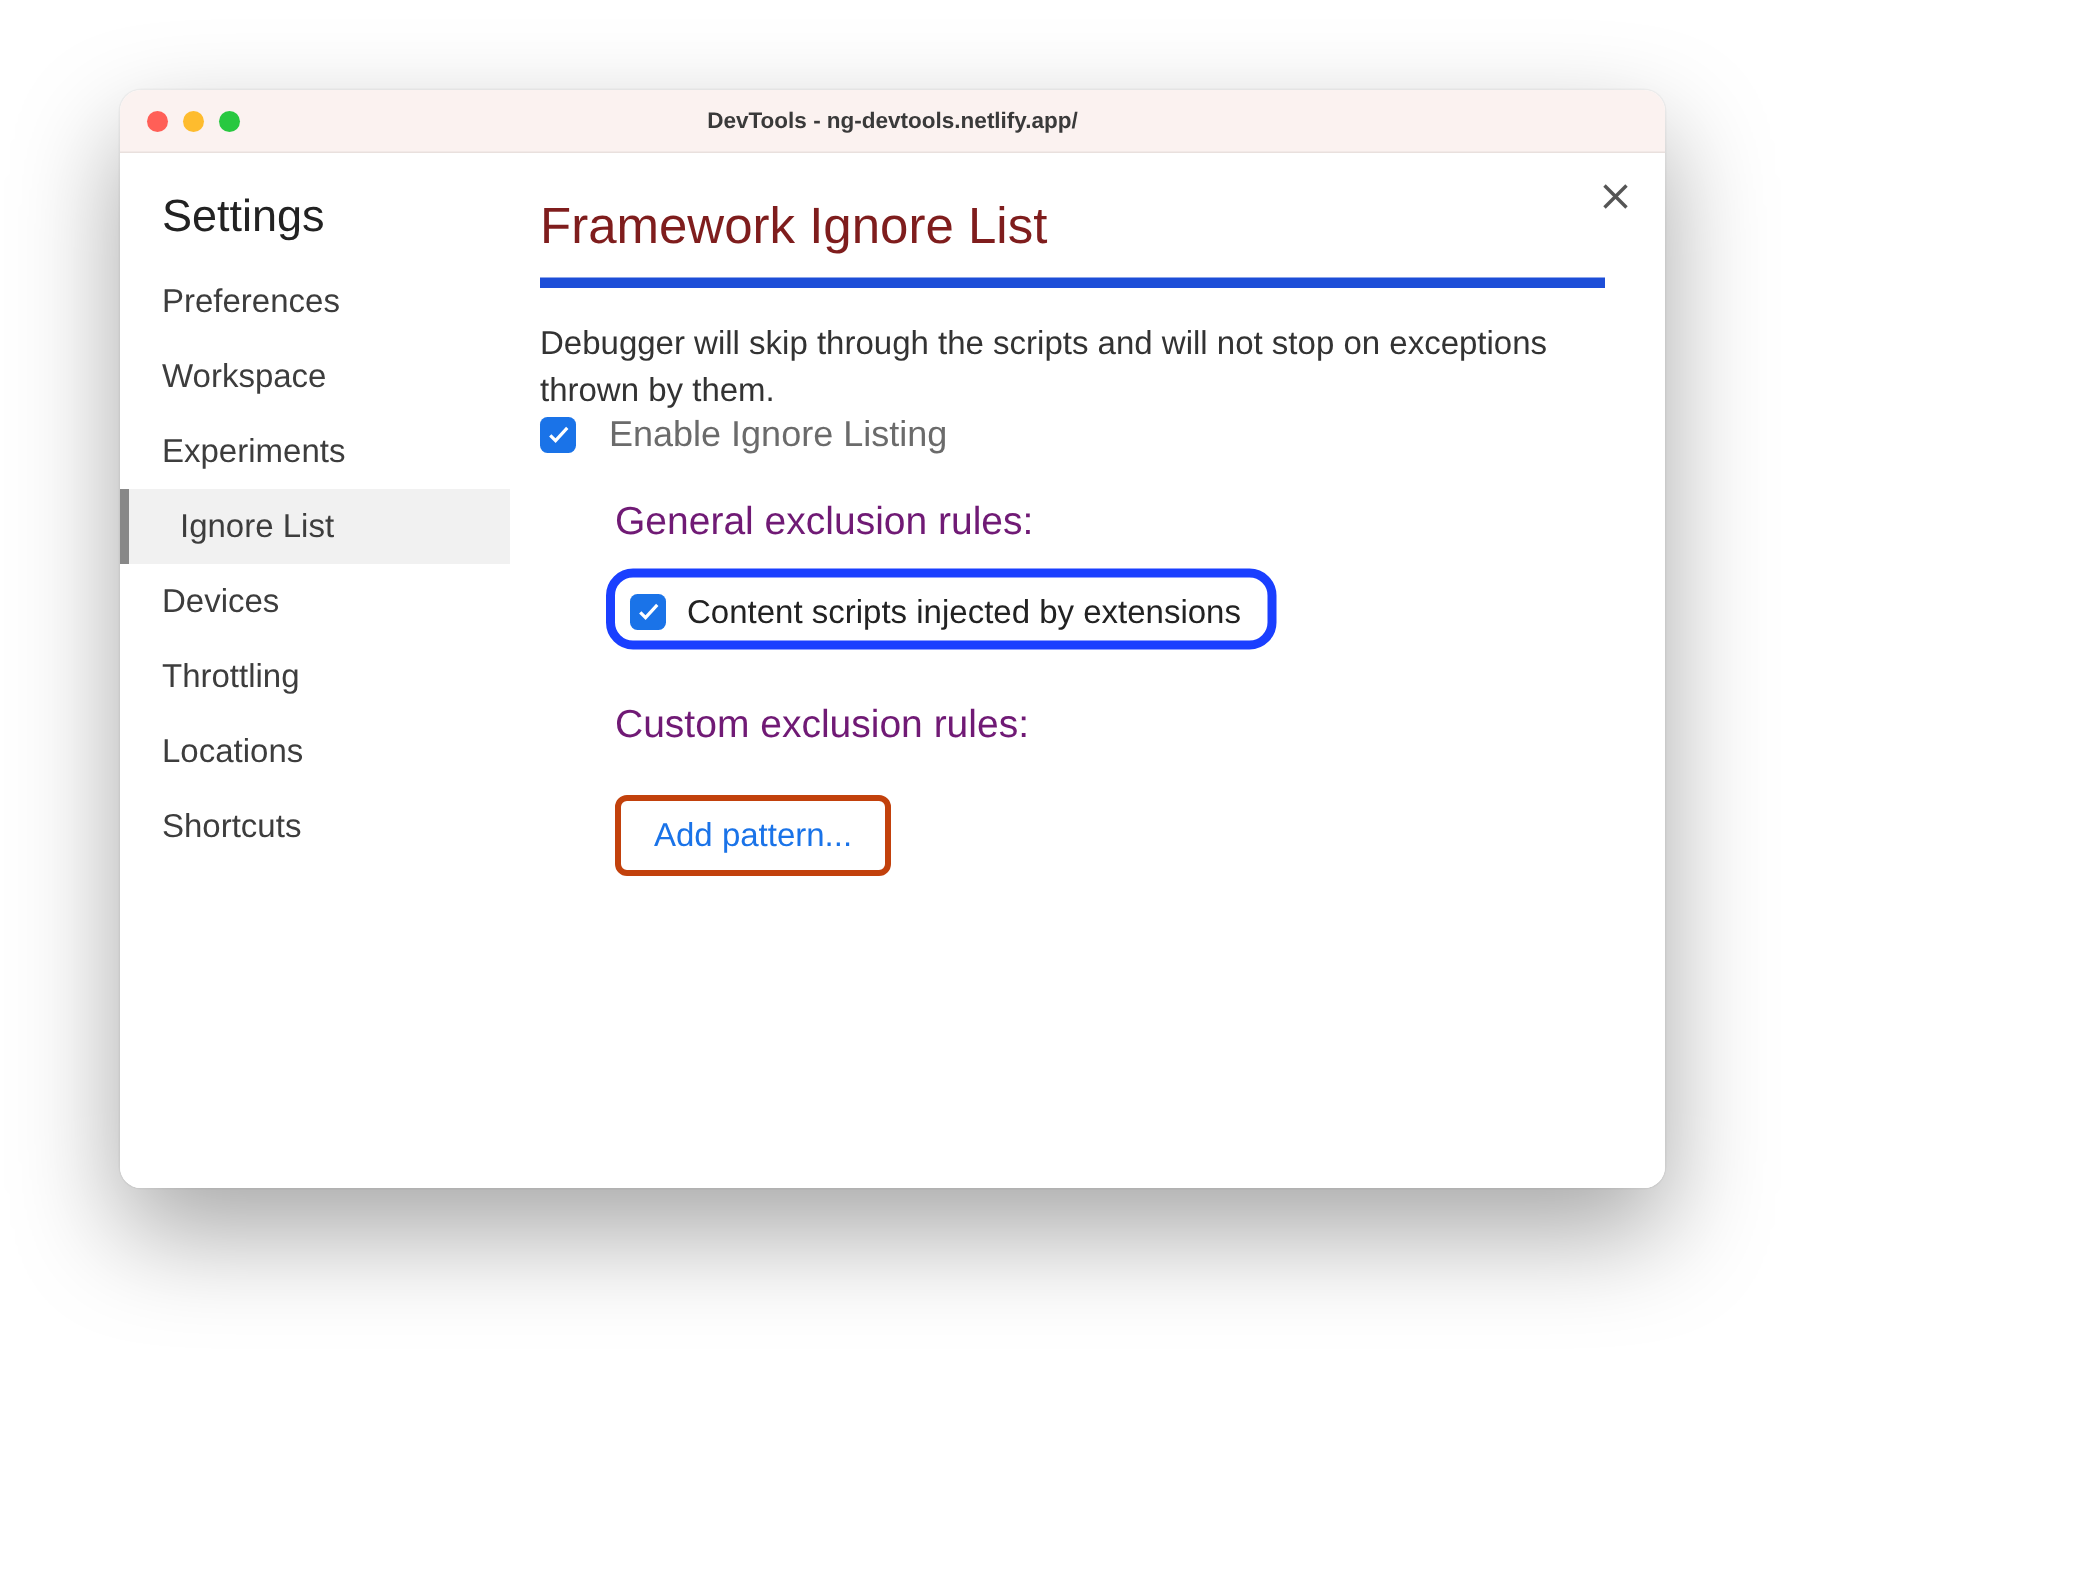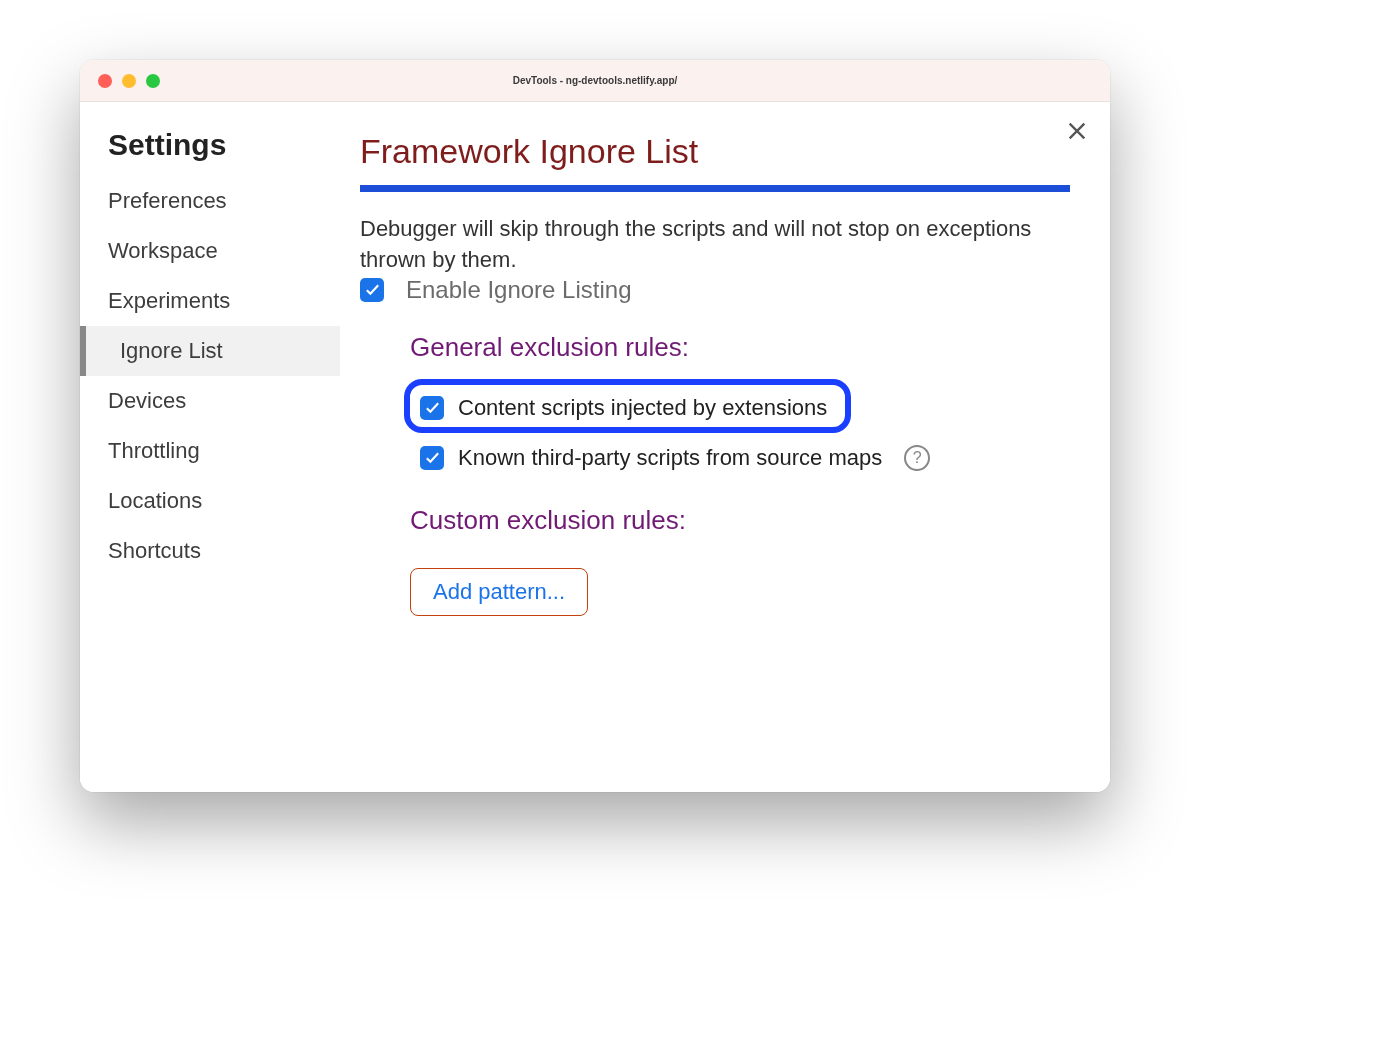--- a/index.html
+++ b/index.html
@@ -35,21 +35,21 @@
     top: 50%;
     transform: translateY(-50%);
     display: flex;
     gap: 10px;
   }
   .tl { width: 14px; height: 14px; border-radius: 50%; }
   .tl.red { background: #ff5f57; }
   .tl.yellow { background: #febc2e; }
   .tl.green { background: #28c840; }
   .titlebar-title {
-    font-size: 10px;
+    font-size: 15px;
     font-weight: 600;
     color: #3a3a3a;
   }
   .content {
     display: flex;
     min-height: 690px;
     position: relative;
     background: #fff;
   }
   .close-x {
@@ -59,21 +59,21 @@
     cursor: pointer;
     color: #555;
   }
   .close-x svg { width: 22px; height: 22px; }
   .sidebar {
     width: 260px;
     padding: 26px 0 26px 0;
   }
   .sidebar-title {
     font-size: 30px;
-    font-weight: 700;
+    font-weight: 400;
     color: #222;
     padding: 0 28px 14px 28px;
   }
   .sidebar-item {
     font-size: 22px;
     color: #3d3d3d;
     padding: 12px 28px;
     cursor: pointer;
   }
   .sidebar-item.active {
@@ -152,21 +152,21 @@
     color: #888;
     margin-left: 8px;
   }
   .add-pattern-btn {
     margin-left: 50px;
     margin-top: 16px;
     padding: 10px 22px;
     font-size: 22px;
     color: #1a73e8;
     background: #fff;
-    border: 1px solid #c2410c;
+    border: 4px solid #c2410c;
     border-radius: 8px;
     cursor: pointer;
   }
 </style>
 </head>
 <body>
 
 <div class="window">
 
   <div class="titlebar">
@@ -215,29 +215,20 @@
 
       <div class="highlight-box">
         <div class="checkbox">
           <svg viewBox="0 0 24 24">
               <polyline points="4,13 9,18 20,6"></polyline>
             </svg>
         </div>
         <span class="row-label">Content scripts injected by extensions</span>
       </div>
 
-      <div class="indent-row">
-        <div class="checkbox">
-          <svg viewBox="0 0 24 24">
-              <polyline points="4,13 9,18 20,6"></polyline>
-            </svg>
-        </div>
-        <span class="row-label">Known third-party scripts from source maps</span>
-        <span class="help-icon">?</span>
-      </div>
 
       <div class="section-label">Custom exclusion rules:</div>
 
       <button class="add-pattern-btn">
         <span>Add pattern...</span>
       </button>
     </div>
 
   </div>
 </div>

